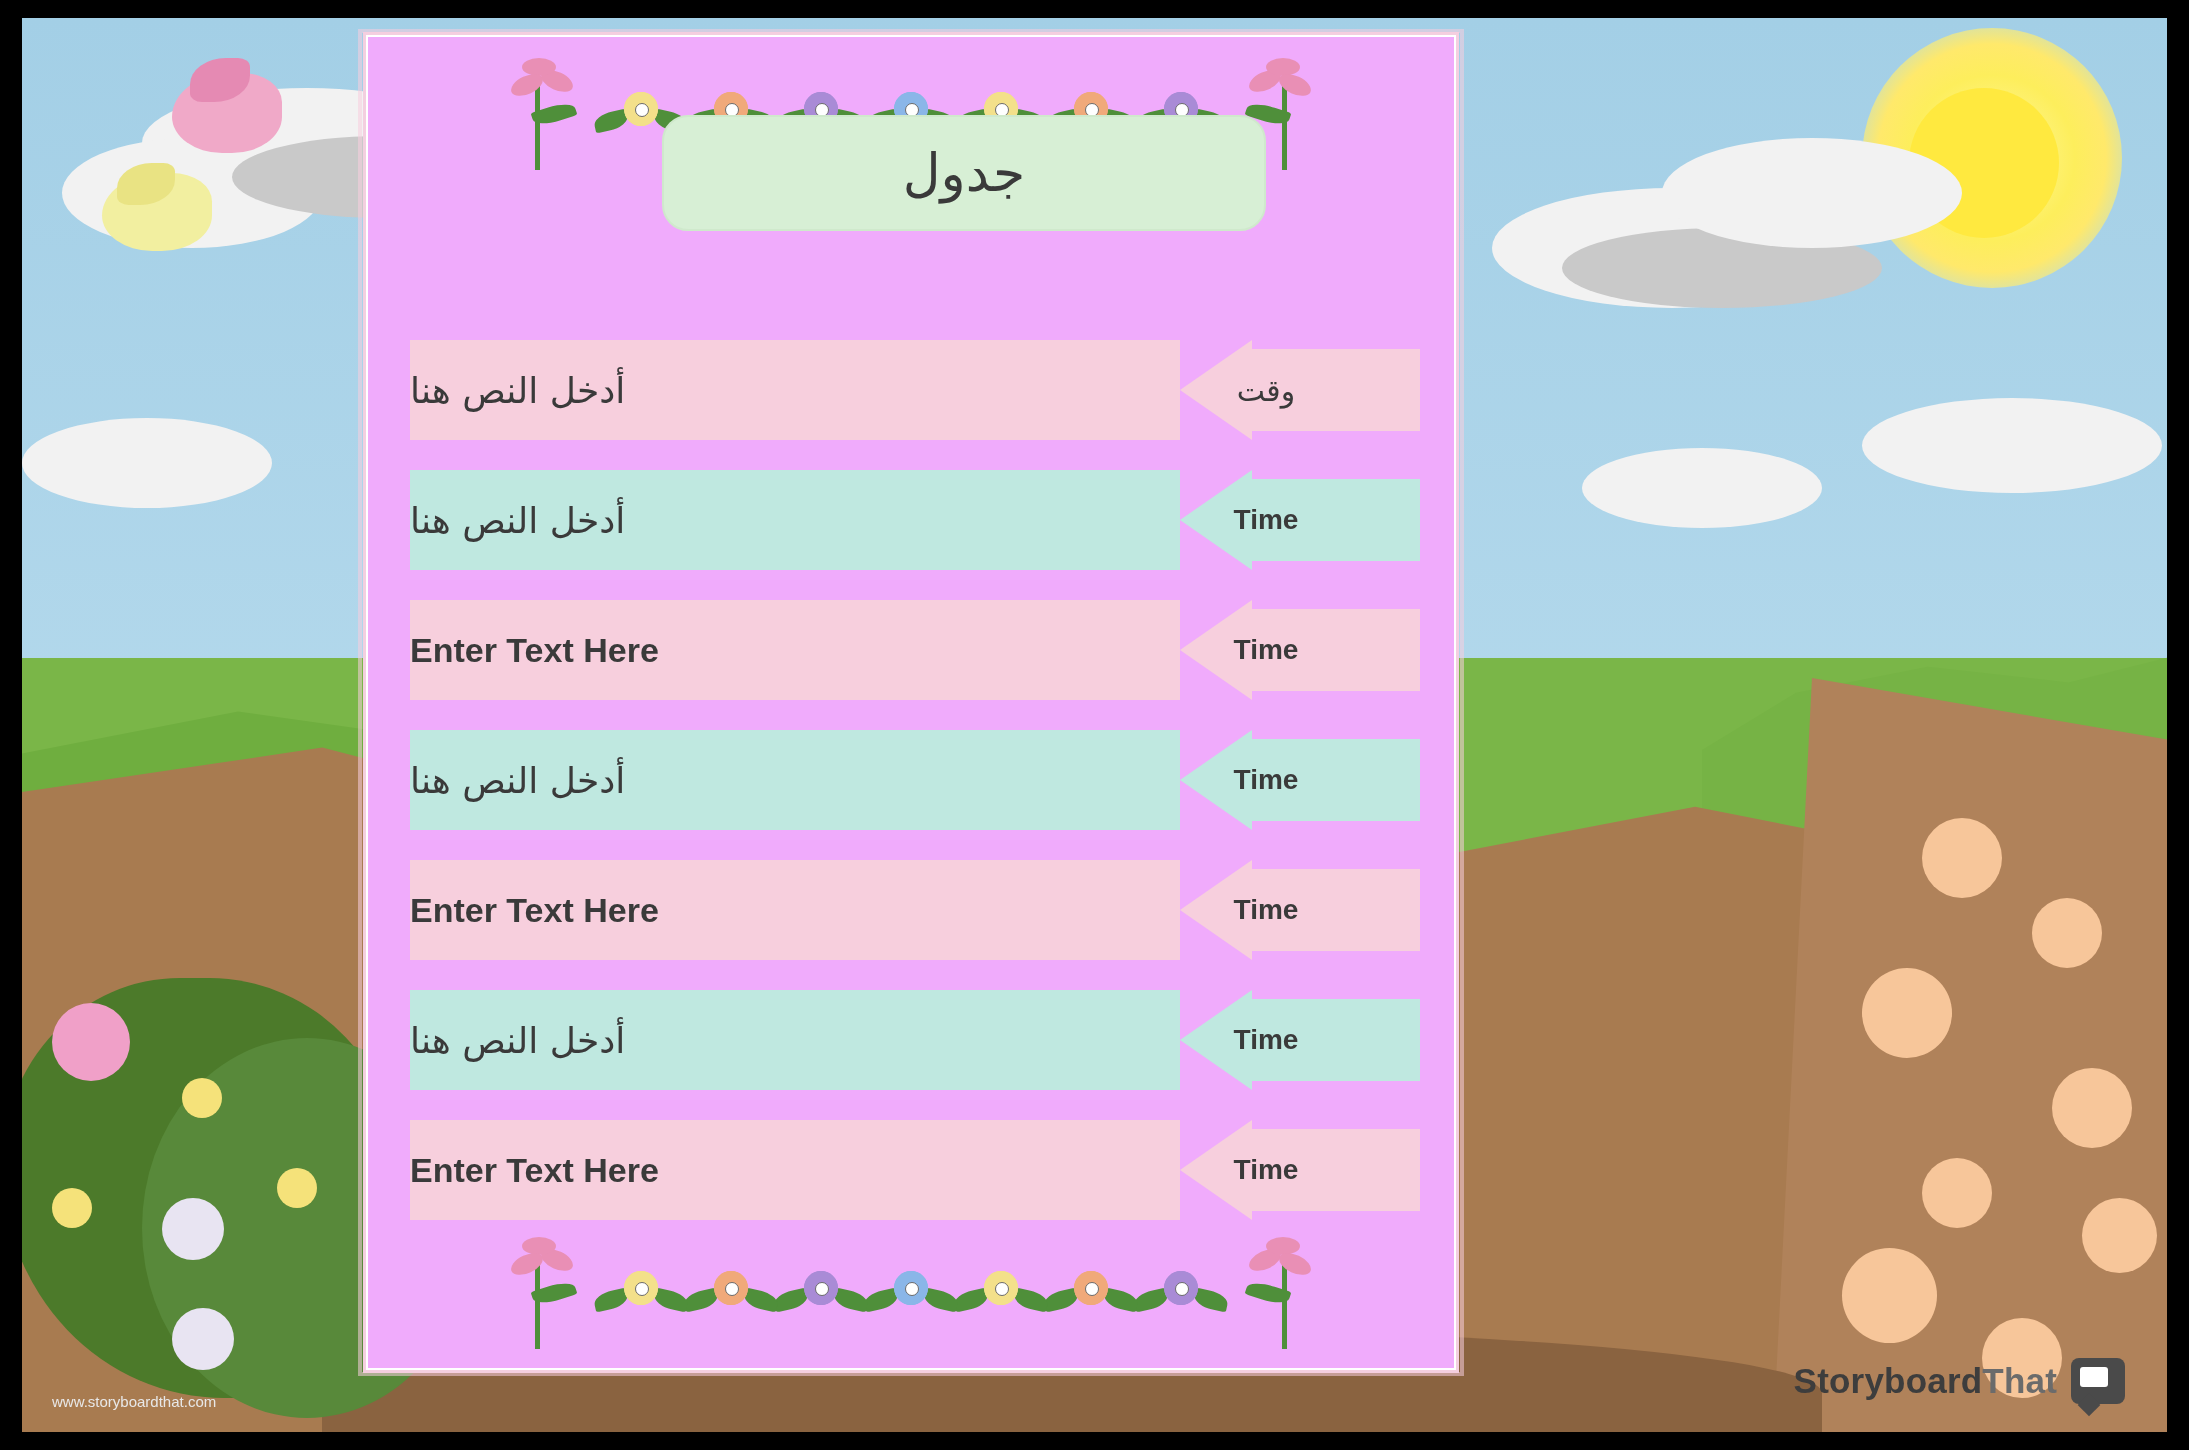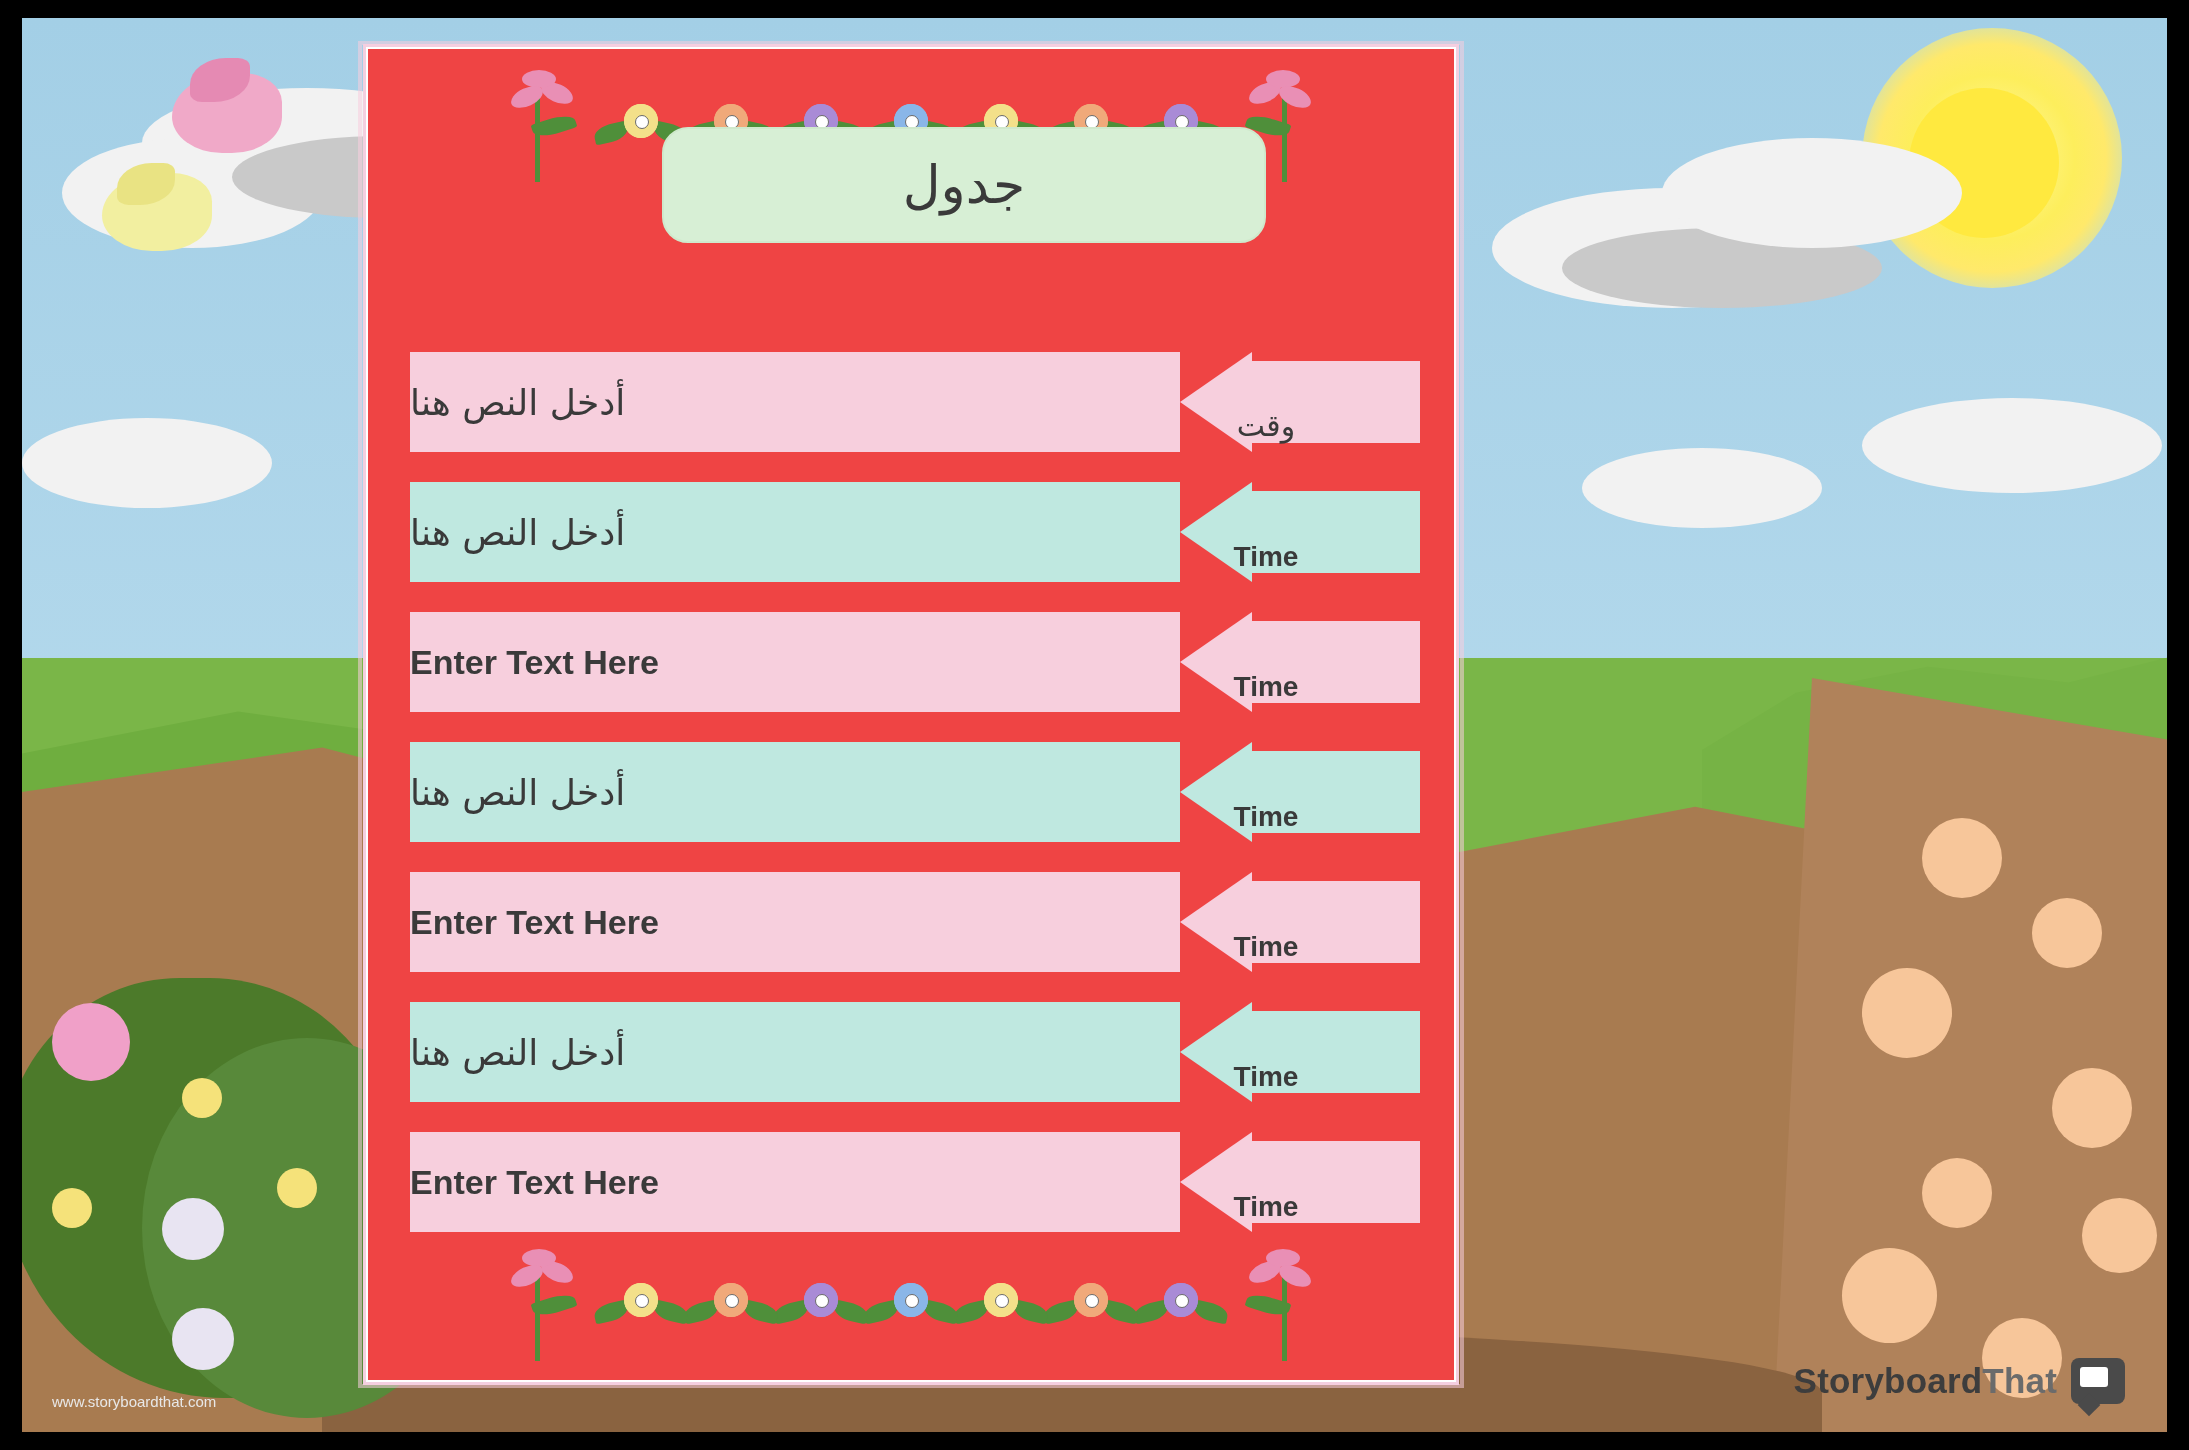--- a/index.html
+++ b/index.html
@@ -30,22 +30,22 @@
   .green-right{position:absolute;left:1680px;top:628px;width:470px;height:260px;background:#76b345;
         clip-path:polygon(0% 40%, 20% 18%, 48% 8%, 78% 14%, 100% 4%, 100% 70%, 0% 90%);}
   .bush{position:absolute;left:-20px;top:960px;width:400px;height:420px;background:#4c7a2a;border-radius:48% 52% 40% 60%;}
   .bush2{position:absolute;left:120px;top:1020px;width:330px;height:380px;background:#58893a;border-radius:50%;}
   .shadow-bottom{position:absolute;left:300px;top:1310px;width:1500px;height:130px;background:#8a6340;border-radius:50% 50% 0 0;}
 
   .flower{position:absolute;}
 
   
   .paper{
-    position:absolute;left:363px;top:44px;width:1090px;height:1335px;
-    background:#ef4444;border:3px solid #f4cfe0;box-shadow:0 0 0 2px #fff inset;
+    position:absolute;left:363px;top:32px;width:1090px;height:1335px;
+    background:#f0abfc;border:3px solid #f4cfe0;box-shadow:0 0 0 2px #fff inset;
   }
   .paper:after{content:"";position:absolute;left:-8px;top:-6px;right:-8px;bottom:-6px;border:4px solid rgba(247,205,222,.55);pointer-events:none;}
 
   
   .border-strip{position:absolute;left:0;width:1090px;height:120px;display:flex;align-items:center;justify-content:center;gap:24px;}
   .border-top{top:18px;}
   .border-bottom{bottom:18px;}
   .daisy{position:relative;width:66px;height:50px;}
   .daisy .leaf{position:absolute;top:24px;width:34px;height:18px;background:#4f8f3a;border-radius:60% 10% 60% 10%;}
   .daisy .leafL{left:-14px;transform:rotate(-12deg);}
@@ -62,21 +62,21 @@
 
   .title-box{
     position:absolute;left:296px;top:80px;width:600px;height:112px;
     background:#d7efd5;border:2px solid #cfe9cc;border-radius:26px;
     display:flex;align-items:center;justify-content:center;
   }
   .title-box span{font-size:52px;color:#3a3a3a;font-family:"DejaVu Sans",sans-serif;}
 
   .rows{position:absolute;left:44px;top:300px;width:1010px;}
   .row{position:relative;height:110px;margin-bottom:20px;display:flex;align-items:center;}
-  .arrow{position:relative;width:240px;height:82px;display:flex;align-items:flex-end;}
+  .arrow{position:relative;width:240px;height:82px;display:flex;align-items:center;}
   .arrow .body{position:absolute;right:0;top:0;width:172px;height:82px;}
   .arrow .head{position:absolute;left:0;top:-9px;width:0;height:0;border-top:50px solid transparent;border-bottom:50px solid transparent;}
   .arrow .lbl{position:relative;z-index:2;width:172px;margin-right:68px;text-align:center;font-size:28px;font-weight:bold;color:#3a3a3a;font-family:"Liberation Sans",sans-serif;}
   .arrow .lbl.ar{font-family:"DejaVu Sans",sans-serif;font-weight:normal;font-size:30px;}
   .bar{flex:1;height:100px;display:flex;align-items:center;justify-content:flex-end;}
   .bar span{font-size:34px;color:#3a3a3a;font-weight:bold;}
   .bar span.ar{font-family:"DejaVu Sans",sans-serif;font-weight:normal;font-size:36px;}
 
   .pink{background:#f7cfdd;}
   .mint{background:#bfe8e0;}

